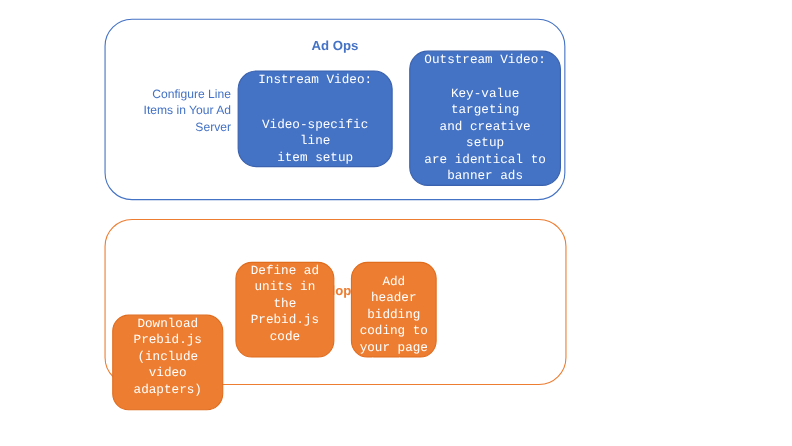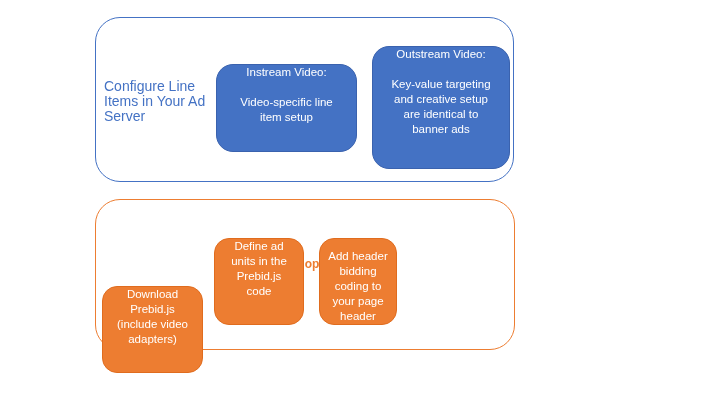--- a/index.html
+++ b/index.html
@@ -44,36 +44,37 @@
     font-weight: bold;
     font-size: 12px;
   }
   .group-adops .group-title { top: 16px; color: var(--blue); }
   .group-devs  .group-title { top: 9px;  color: var(--orange); margin-top: 48px; }
   .side-note {
     position: absolute;
     left: 8px; top: 61px;
     width: 106px;
     color: var(--blue);
-    font-size: 14px;
+    font-size: 11px;
     line-height: 15px;
-    text-align: left;
+    text-align: right;
     white-space: pre-line;
   }
   .shape {
     position: absolute;
     display: flex;
     flex-direction: column;
     align-items: center;
-    justify-content: flex-start;
+    justify-content: space-between;
     text-align: center;
     color: #ffffff;
     font-size: 11.5px;
     line-height: 15px;
     white-space: pre-line;
+    font-family: Liberation Mono, monospace;
   }
   .shape-blue {
     background: var(--blue);
     border: 1px solid var(--blue-border);
     border-radius: 17px;
   }
   .shape-orange {
     background: var(--orange);
     border: 1px solid var(--orange-border);
     border-radius: 15px;
@@ -85,20 +86,21 @@
   .box-dev2 { left: 118px; top: 38px; width: 90px;  height: 87px; padding: 0 4px; }
   .box-dev3 { left: 223px; top: 38px; width: 78px;  height: 87px; padding: 10px 4px; }
   .box-dev4 { left: 322px; top: 38px; width: 88px;  height: 87px; padding: 0 4px; }
 </style>
 </head>
 <body>
 
 <div class="canvas">
 
   <div class="group group-adops">
+    <div class="group-title">Ad Ops</div>
     <div class="side-note">Configure Line
 Items in Your Ad
 Server</div>
 
     <div class="shape shape-blue box-instream">
       <div class="shape-title">Instream Video:</div>
       <div class="shape-body">Video-specific line
 item setup</div>
     </div>
 

